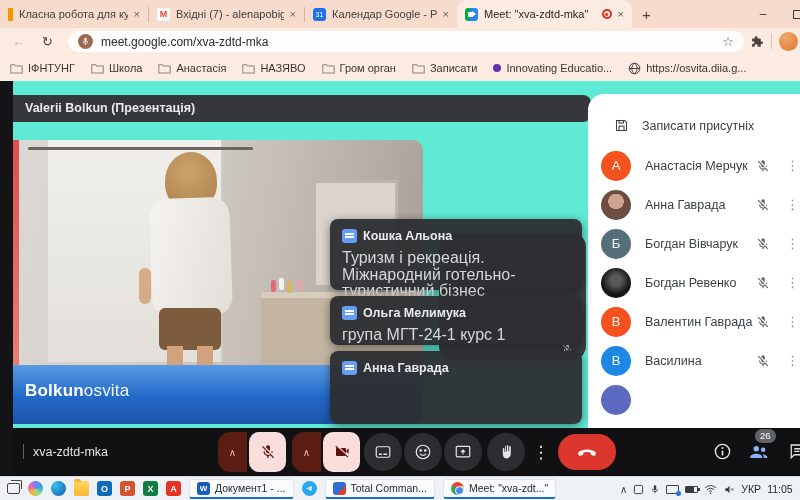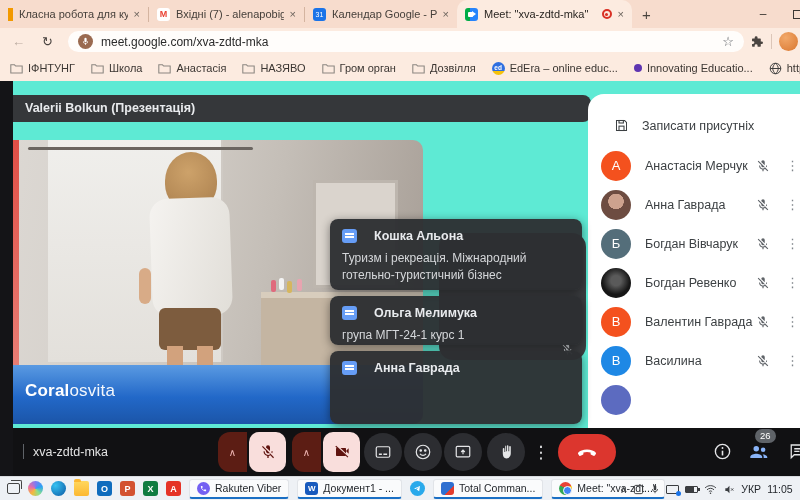--- a/index.html
+++ b/index.html
@@ -61,25 +61,25 @@
 .v-chair{position:absolute;left:28px;top:28px;width:88px;height:72px;background:#3f4144;border-radius:10px}
 .v-head{position:absolute;left:55px;top:12px;width:34px;height:42px;border-radius:50%;background:linear-gradient(180deg,#5a4733 0 32%,#cfa183 32%)}
 .v-shoulders{position:absolute;left:26px;top:50px;width:92px;height:55px;background:#2b2326;border-radius:16px 16px 0 0}
 .tile-name{position:absolute;left:8px;bottom:5px;color:#fff;font-size:12px;text-shadow:0 1px 2px rgba(0,0,0,.7)}
 .audio-ind{position:absolute;right:5px;top:5px;width:21px;height:21px;border-radius:50%;background:#1a73e8;display:flex;align-items:center;justify-content:center;gap:2px}
 .audio-ind i{display:block;width:2.5px;background:#fff;border-radius:2px}
 .tile2{position:absolute;left:426px;top:152px;width:147px;height:127px;border-radius:14px;background:#3b3d40}
 .micfloat{position:absolute;left:548px;top:262px;z-index:5;color:#c7cbcf}
 
 .toast{position:absolute;left:317px;width:252px;background:rgba(45,47,50,.96);border-radius:8px;padding:10px 12px;z-index:6;box-shadow:0 2px 10px rgba(0,0,0,.45)}
-.toast-head{display:flex;align-items:center;gap:17px}
+.toast-head{display:flex;align-items:center;gap:6px}
 .chaticon{width:15px;height:14px;border-radius:3px;background:#669df6;flex:0 0 auto;position:relative}
 .chaticon:after{content:"";position:absolute;left:3px;top:4px;width:9px;height:1.5px;background:#fff;box-shadow:0 3px 0 #fff}
 .toast-name{font-size:12.5px;font-weight:bold;color:#e8eaed}
-.toast-body{margin-top:7px;font-size:12px;color:#d5d7da;line-height:16.5px}
+.toast-body{margin-top:7px;font-size:16px;color:#d5d7da;line-height:16.5px}
 
 .bottombar{position:absolute;left:0;top:347px;width:800px;height:48px;background:#111113;z-index:8}
 .mcode{position:absolute;left:10px;top:16px;display:flex;align-items:center;gap:9px;color:#e3e3e3;font-size:12.5px}
 .mcode i{display:block;width:1px;height:15px;background:#5f6368}
 .ctlgrp{position:absolute;top:4px;height:40px;display:flex}
 .grp-chev{width:29px;height:40px;background:#5c1d14;border-radius:12px 0 0 12px;display:flex;align-items:center;justify-content:center;color:#f2b8b5;font-size:10px}
 .grp-main{width:37px;height:40px;background:#f9dedc;border-radius:10px;margin-left:2px;display:flex;align-items:center;justify-content:center;color:#601410}
 .cbtn{position:absolute;top:5px;width:38px;height:38px;border-radius:50%;background:#2c2d31;display:flex;align-items:center;justify-content:center;color:#e5e6e8}
 .dotsbtn{position:absolute;left:517px;top:5px;width:22px;height:38px;display:flex;align-items:center;justify-content:center;color:#e5e6e8;font-size:17px}
 .endcall{position:absolute;left:545px;top:6px;width:58px;height:36px;border-radius:18px;background:#dc362e;display:flex;align-items:center;justify-content:center;color:#fff}
@@ -205,25 +205,21 @@
     <span class="bm">
         <svg width="13" height="11" viewBox="0 0 16 13" fill="none" stroke="#8b8680" stroke-width="1.3">
           <path d="M1 2h4.5L7 3.5h8V12H1z"></path>
         </svg>
         <span>Гром орган</span>
       </span>
     <span class="bm">
         <svg width="13" height="11" viewBox="0 0 16 13" fill="none" stroke="#8b8680" stroke-width="1.3">
           <path d="M1 2h4.5L7 3.5h8V12H1z"></path>
         </svg>
-        <span>Дозвілля</span>
-      </span>
-    <span class="bm">
-        <span class="bm-edera">ed</span>
-        <span>EdEra – online educ...</span>
+        <span>Записати</span>
       </span>
     <span class="bm">
         <span class="bm-dot"></span>
         <span>Innovating Educatio...</span>
       </span>
     <span class="bm">
         <svg width="13" height="13" viewBox="0 0 16 16" fill="none" stroke="#3c3c3c" stroke-width="1.2">
           <circle cx="8" cy="8" r="6.5"></circle>
           <path d="M1.5 8h13M8 1.5c-4.5 4-4.5 9 0 13 4.5-4 4.5-9 0-13z"></path>
         </svg>
@@ -245,21 +241,21 @@
       <span class="bottle" style="left:274px;top:141px;background:#d6b65e"></span>
       <span class="bottle" style="left:284px;top:139px;background:#e8a4b0"></span>
       <div class="p-hair"></div>
       <div class="p-body"></div>
       <div class="p-armskin"></div>
       <div class="p-shorts"></div>
       <div class="p-leg" style="left:154px"></div>
       <div class="p-leg" style="left:184px"></div>
       <div style="position:absolute;left:0;top:0;width:6px;height:225px;background:linear-gradient(#e04f46,#e87d74)"></div>
       <div class="vm-banner">
-        <div class="vm-logo"><span class="bold">Coral</span><span class="light">osvita</span></div>
+        <div class="vm-logo"><span class="bold">Bolkun</span><span class="light">osvita</span></div>
       </div>
     </div>
 
 
     <div class="tile2"></div>
     <div class="micfloat">
       <svg width="13" height="13" viewBox="0 0 24 24" fill="currentColor">
           <path d="M15 10.6V5a3 3 0 0 0-6 0v.2l6 5.4zM19 11h-1.7c0 .6-.1 1.2-.3 1.8l1.3 1.2c.4-.9.7-1.9.7-3zM4.3 3 3 4.3l6 6V11a3 3 0 0 0 4.7 2.5l1.7 1.5A5 5 0 0 1 7 11H5.3a7 7 0 0 0 5.7 6.9V21h2v-3.1c.9-.1 1.7-.4 2.5-.9l4.2 4.2 1.3-1.3L4.3 3z"></path>
         </svg>
     </div>
@@ -450,28 +446,20 @@
     <span class="taskview"></span>
     <span class="tico copilot"></span>
     <span class="tico edge"></span>
     <span class="tico folder"></span>
     <span class="tico" style="background:#0f6cbd">O</span>
     <span class="tico" style="background:#d35230">P</span>
     <span class="tico" style="background:#107c41">X</span>
     <span class="tico" style="background:#e53326">A</span>
 
     <span class="appbtn">
-      <span class="tico viberico" style="width:13px;height:13px">
-          <svg width="7" height="7" viewBox="0 0 24 24" fill="#fff">
-            <path d="M6.6 10.8c1.4 2.8 3.8 5.1 6.6 6.6l2.2-2.2c.3-.3.7-.4 1-.2 1.1.4 2.3.6 3.6.6.6 0 1 .4 1 1V20c0 .6-.4 1-1 1C10.8 21 3 13.2 3 3.9 3 3.4 3.4 3 4 3h3.5c.6 0 1 .4 1 1 0 1.2.2 2.4.6 3.6.1.3 0 .7-.2 1l-2.3 2.2z"></path>
-          </svg>
-        </span>
-      <span>Rakuten Viber</span>
-    </span>
-    <span class="appbtn">
       <span class="tico" style="width:13px;height:13px;background:#185abd;font-size:8px">W</span>
       <span>Документ1 - ...</span>
     </span>
     <span class="tico tgbtn">
         <svg width="8" height="8" viewBox="0 0 24 24" fill="#fff">
           <path d="M21 3 3 10.5l5 1.8L18 6l-7.5 7.5 8 5.5L21 3z"></path>
         </svg>
       </span>
     <span class="appbtn">
       <span class="tico" style="width:13px;height:13px;background:linear-gradient(135deg,#2f6fd0 0 62%,#e33d2e 62%)"></span>

